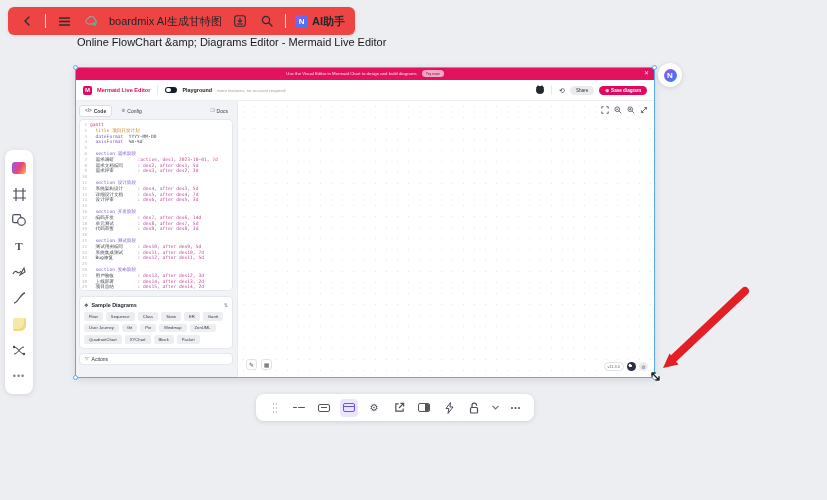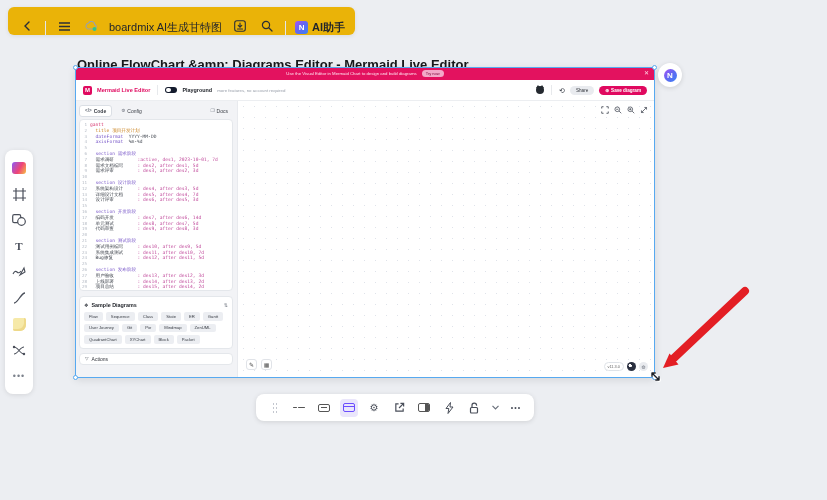--- a/index.html
+++ b/index.html
@@ -1,34 +1,34 @@
 <!DOCTYPE html>
 <html><head>
 <meta charset="utf-8">
 <style>
   *{box-sizing:border-box;margin:0;padding:0}
   html,body{width:827px;height:500px;overflow:hidden}
   body{position:relative;background:#eceef2;font-family:"Liberation Sans",sans-serif;color:#333}
   
-  .topbar{position:absolute;left:8px;top:7px;height:28px;background:#eab308;border-radius:6px;
-    display:flex;align-items:flex-end;padding:0 10px;gap:9px;box-shadow:0 1px 4px rgba(0,0,0,.08)}
+  .topbar{position:absolute;left:8px;top:7px;height:28px;background:#ef4444;border-radius:6px;
+    display:flex;align-items:center;padding:0 10px;gap:9px;box-shadow:0 1px 4px rgba(0,0,0,.08)}
   .tb-btn{display:flex;align-items:center;justify-content:center;width:18px;height:18px;cursor:pointer;color:#2b2f36}
   .tb-divider{width:1px;height:14px;background:#e4e6ea}
   .tb-title{font-size:11px;color:#23262b;white-space:nowrap}
   .ai-chip{display:flex;align-items:center;gap:4px;font-size:11px;color:#23262b;font-weight:bold}
   .grad-logo{width:13px;height:13px;border-radius:3px;background:linear-gradient(135deg,#a855f7 0%,#6366f1 45%,#3b82f6 100%);
     display:flex;align-items:center;justify-content:center;color:#fff;font-size:8px;font-weight:bold}
   
   .sidebar{position:absolute;left:5px;top:150px;width:28px;background:#fff;border-radius:8px;
     padding:5px 0;display:flex;flex-direction:column;align-items:center;box-shadow:0 1px 5px rgba(0,0,0,.10)}
   .sb-item{width:24px;height:26px;display:flex;align-items:center;justify-content:center;cursor:pointer;color:#4a4f5a}
   .sticky-glyph{width:13px;height:13px;background:#f6e9a8;border-radius:2px;border-bottom-right-radius:6px;box-shadow:inset -2px -2px 0 #eed98a}
   .assets-glyph{width:14px;height:12px;border-radius:3px;background:linear-gradient(120deg,#8b5cf6 0%,#ef4477 55%,#f6c244 100%)}
   
-  .page-title{position:absolute;left:77px;top:57px;font-size:13px;font-weight:bold;color:#17181a}
+  .page-title{position:absolute;left:77px;top:36px;font-size:11px;font-weight:normal;color:#17181a}
   .embed{position:absolute;left:75px;top:67px;width:580px;height:311px;background:#fff;box-shadow:0 2px 8px rgba(0,0,0,.10)}
   .banner{height:13px;background:#e3125f;display:flex;align-items:center;justify-content:center;gap:5px;position:relative}
   .banner-text{font-size:4.3px;color:#ffe3ef}
   .banner-cta{font-size:4px;background:#f3a8c8;color:#7c0b3c;border-radius:5px;padding:1px 4px;cursor:pointer}
   .banner-x{position:absolute;right:6px;top:2px;color:#ffd7e6;font-size:6px;cursor:pointer}
   .mheader{height:21px;background:#fff;border-bottom:1px solid #eceef1;display:flex;align-items:center;padding:0 8px;gap:5px}
   .mlogo{width:9px;height:9px;border-radius:2px;background:#e0095f;display:flex;align-items:center;justify-content:center;color:#fff;font-size:6px;font-weight:bold}
   .brand{font-size:5.6px;font-weight:bold;color:#e0095f;white-space:nowrap}
   .mh-div{width:1px;height:10px;background:#e7e9ec;margin:0 2px}
   .toggle{width:12px;height:6.5px;border-radius:4px;background:#141b2d;position:relative;cursor:pointer}

